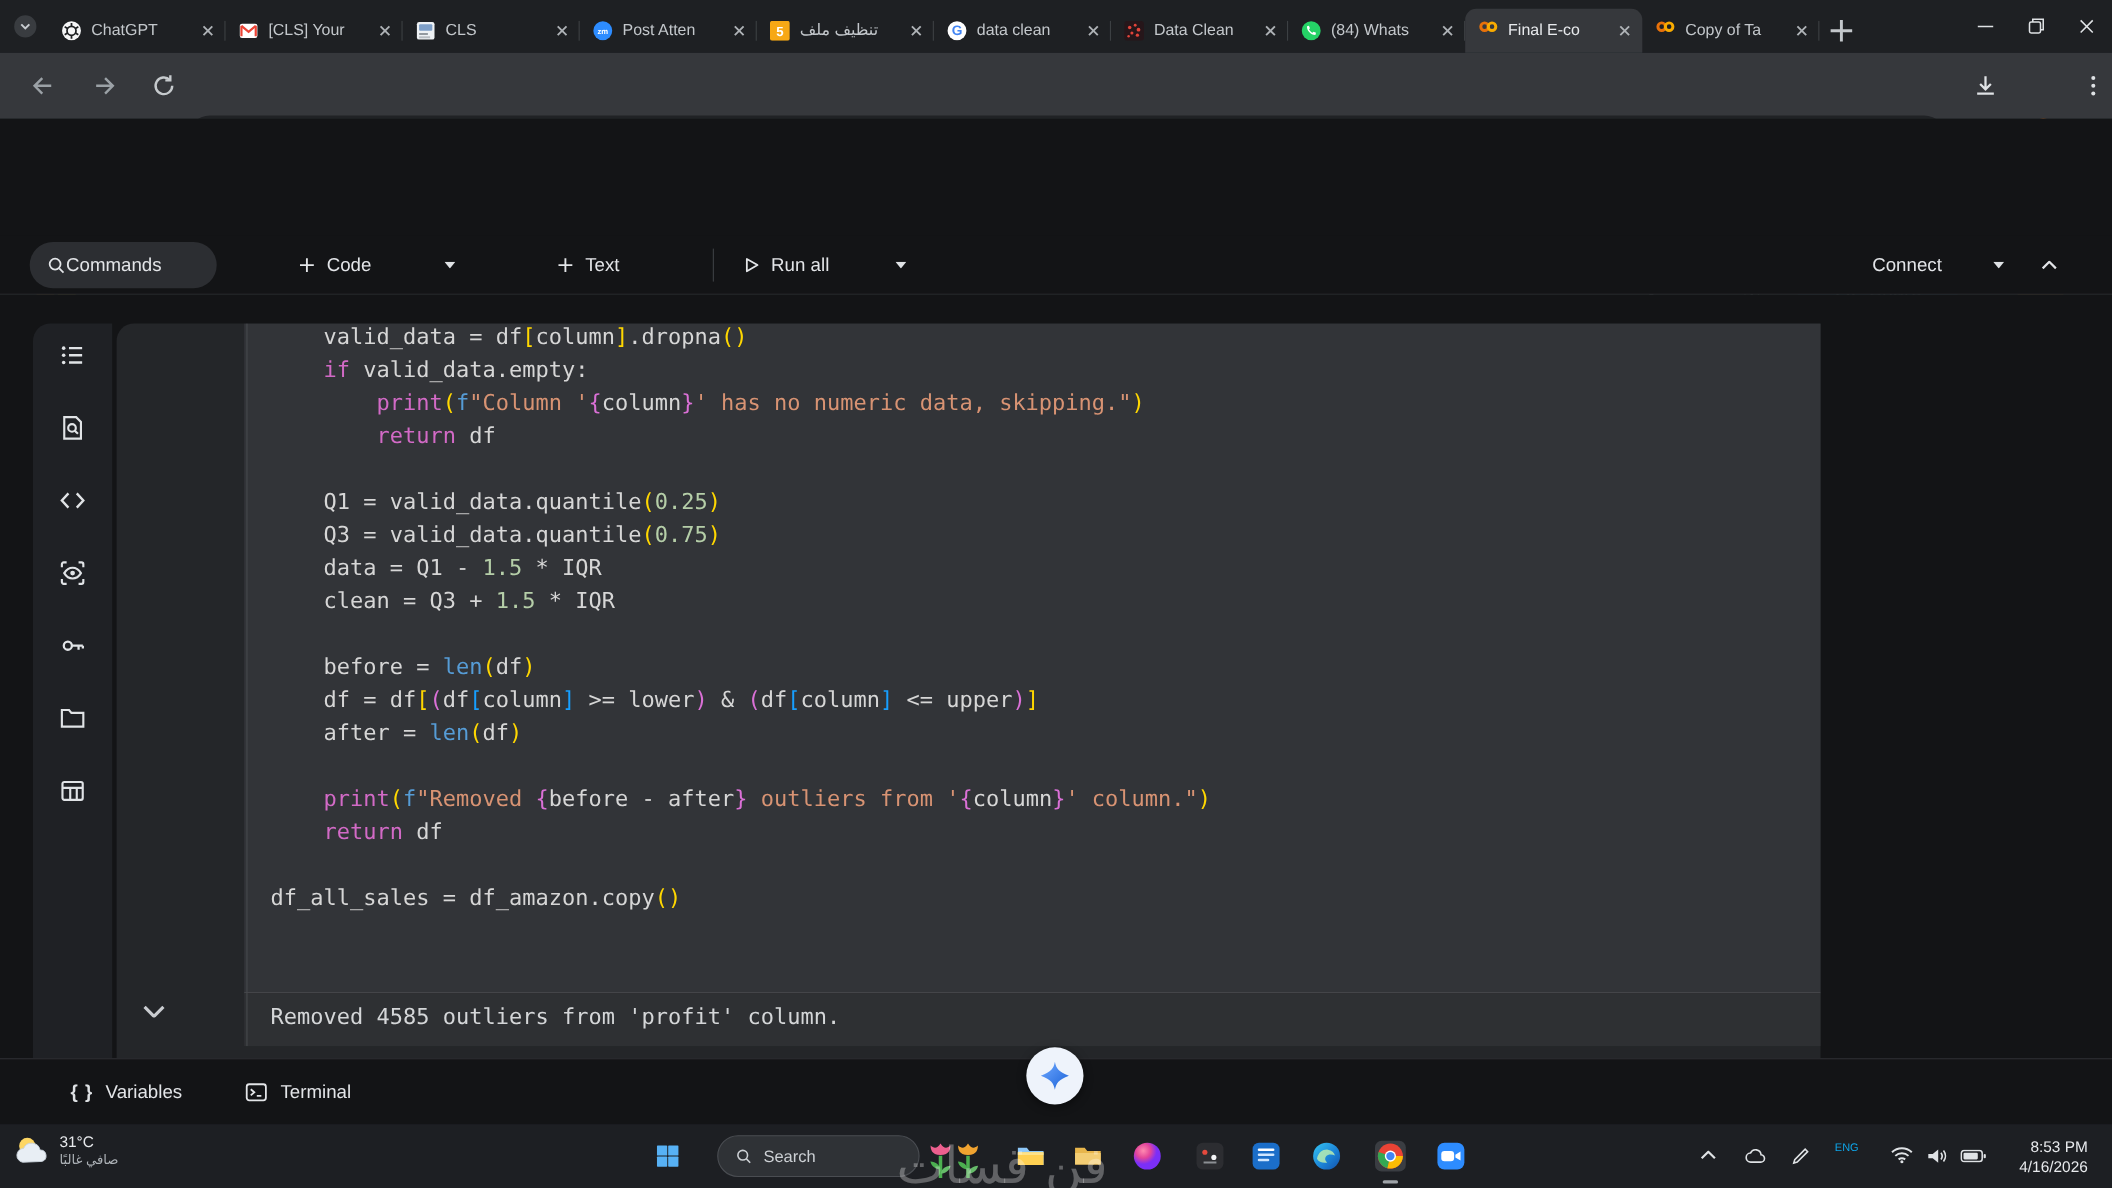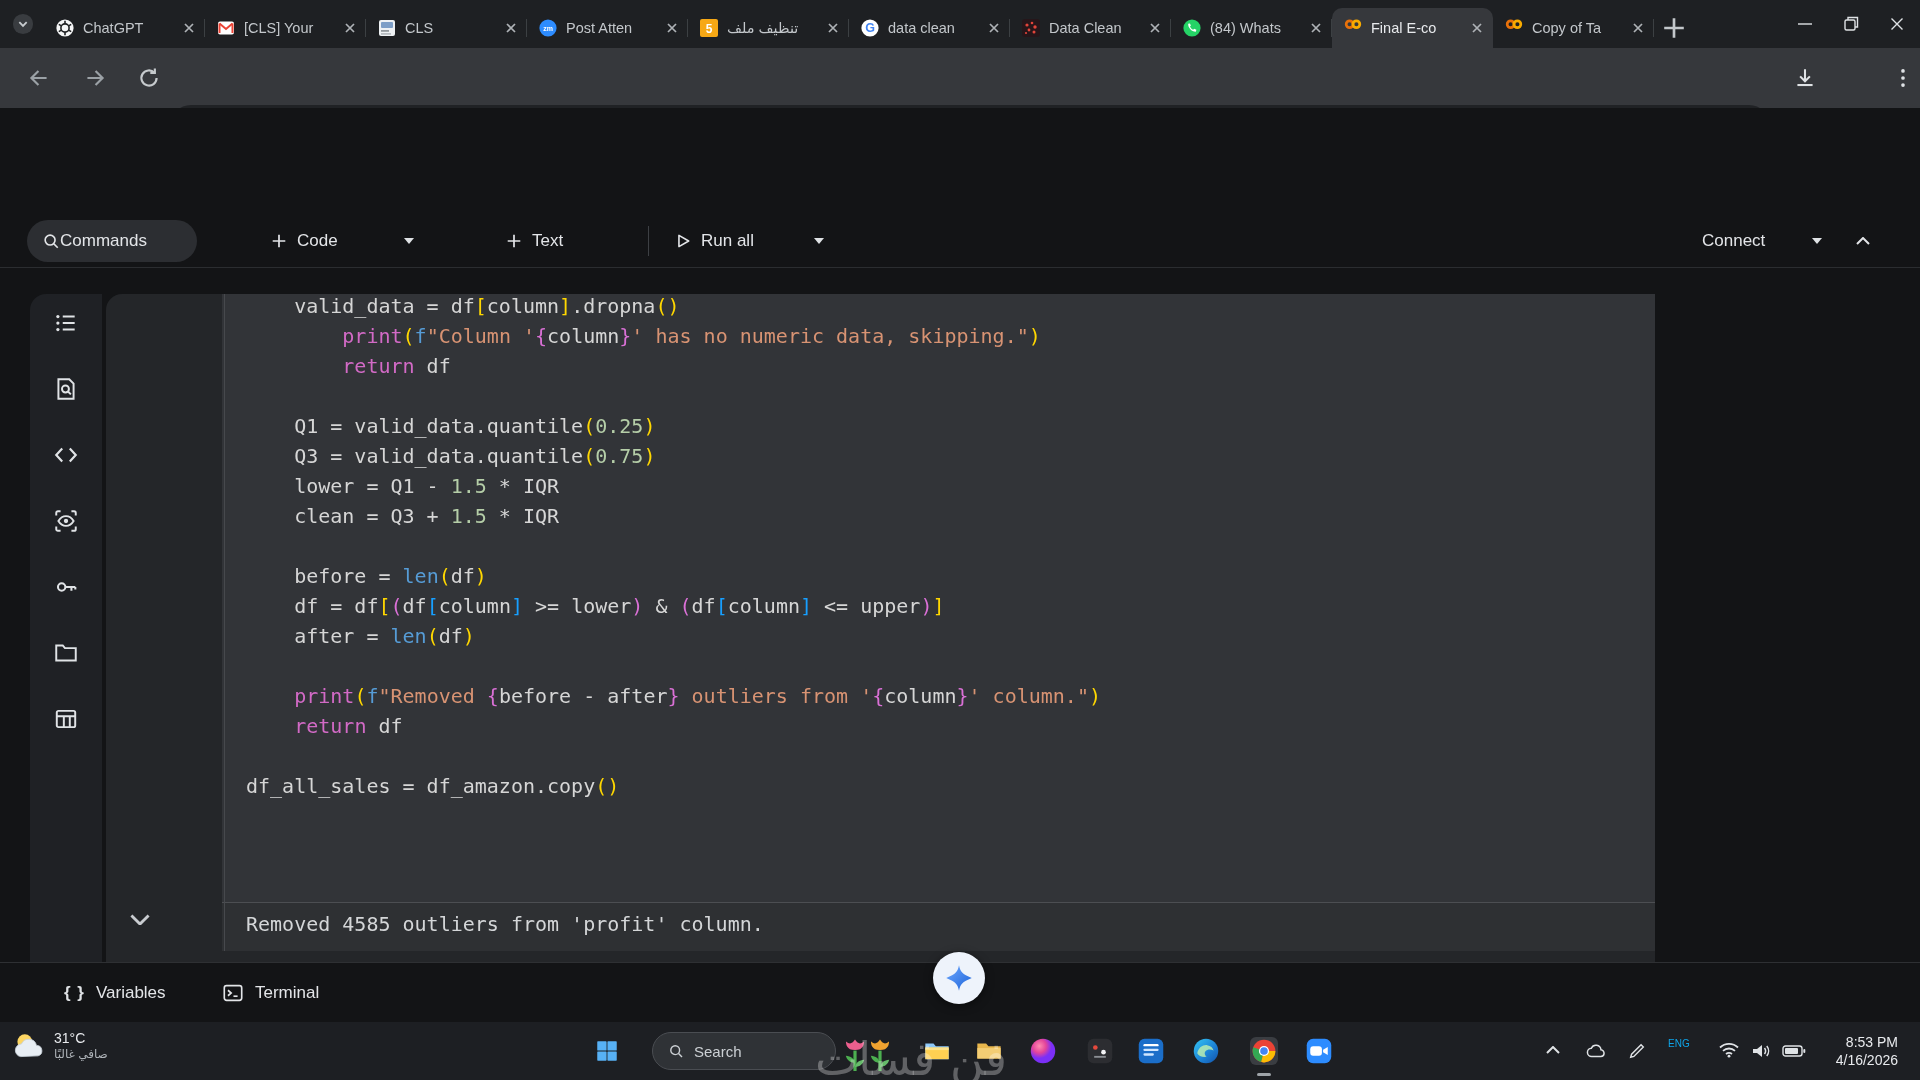--- a/index.html
+++ b/index.html
@@ -534,26 +534,27 @@
           <svg viewBox="0 0 24 24">
             <rect x="3.5" y="4.5" width="17" height="15" rx="1.5" fill="none" stroke="#e0e3e6" stroke-width="1.8"></rect>
             <path d="M3.5 9.5h17M10 9.5v10M15.5 9.5v10" stroke="#e0e3e6" stroke-width="1.8"></path>
           </svg>
         </span>
       </div>
     <div class="notebook">
       <div class="cell">
           <div id="codelines">
             <div class="cl"><span class="tok-pl">    valid_data = df</span><span class="tok-b1">[</span><span class="tok-pl">column</span><span class="tok-b1">]</span><span class="tok-pl">.dropna</span><span class="tok-b1">()</span></div>
+            <div class="cl"><span class="tok-pl">    </span><span class="tok-kw">if</span><span class="tok-pl"> valid_data.empty:</span></div>
             <div class="cl"><span class="tok-pl">        </span><span class="tok-kw">print</span><span class="tok-b1">(</span><span class="tok-fb">f</span><span class="tok-str">"Column '</span><span class="tok-b2">{</span><span class="tok-pl">column</span><span class="tok-b2">}</span><span class="tok-str">' has no numeric data, skipping."</span><span class="tok-b1">)</span></div>
             <div class="cl"><span class="tok-pl">        </span><span class="tok-kw">return</span><span class="tok-pl"> df</span></div>
             <div class="cl"></div>
             <div class="cl"><span class="tok-pl">    Q1 = valid_data.quantile</span><span class="tok-b1">(</span><span class="tok-num">0.25</span><span class="tok-b1">)</span></div>
             <div class="cl"><span class="tok-pl">    Q3 = valid_data.quantile</span><span class="tok-b1">(</span><span class="tok-num">0.75</span><span class="tok-b1">)</span></div>
-            <div class="cl"><span class="tok-pl">    lower = Q1 - </span><span class="tok-num">1.5</span><span class="tok-pl"> * IQR</span></div>
+            <div class="cl"><span class="tok-pl">    data = Q1 - </span><span class="tok-num">1.5</span><span class="tok-pl"> * IQR</span></div>
             <div class="cl"><span class="tok-pl">    clean = Q3 + </span><span class="tok-num">1.5</span><span class="tok-pl"> * IQR</span></div>
             <div class="cl"></div>
             <div class="cl"><span class="tok-pl">    before = </span><span class="tok-fb">len</span><span class="tok-b1">(</span><span class="tok-pl">df</span><span class="tok-b1">)</span></div>
             <div class="cl"><span class="tok-pl">    df = df</span><span class="tok-b1">[</span><span class="tok-b2">(</span><span class="tok-pl">df</span><span class="tok-b3">[</span><span class="tok-pl">column</span><span class="tok-b3">]</span><span class="tok-pl"> &gt;= lower</span><span class="tok-b2">)</span><span class="tok-pl"> &amp; </span><span class="tok-b2">(</span><span class="tok-pl">df</span><span class="tok-b3">[</span><span class="tok-pl">column</span><span class="tok-b3">]</span><span class="tok-pl"> &lt;= upper</span><span class="tok-b2">)</span><span class="tok-b1">]</span></div>
             <div class="cl"><span class="tok-pl">    after = </span><span class="tok-fb">len</span><span class="tok-b1">(</span><span class="tok-pl">df</span><span class="tok-b1">)</span></div>
             <div class="cl"></div>
             <div class="cl"><span class="tok-pl">    </span><span class="tok-kw">print</span><span class="tok-b1">(</span><span class="tok-fb">f</span><span class="tok-str">"Removed </span><span class="tok-b2">{</span><span class="tok-pl">before - after</span><span class="tok-b2">}</span><span class="tok-str"> outliers from '</span><span class="tok-b2">{</span><span class="tok-pl">column</span><span class="tok-b2">}</span><span class="tok-str">' column."</span><span class="tok-b1">)</span></div>
             <div class="cl"><span class="tok-pl">    </span><span class="tok-kw">return</span><span class="tok-pl"> df</span></div>
             <div class="cl"></div>
             <div class="cl"><span class="tok-pl">df_all_sales = df_amazon.copy</span><span class="tok-b1">()</span></div>

